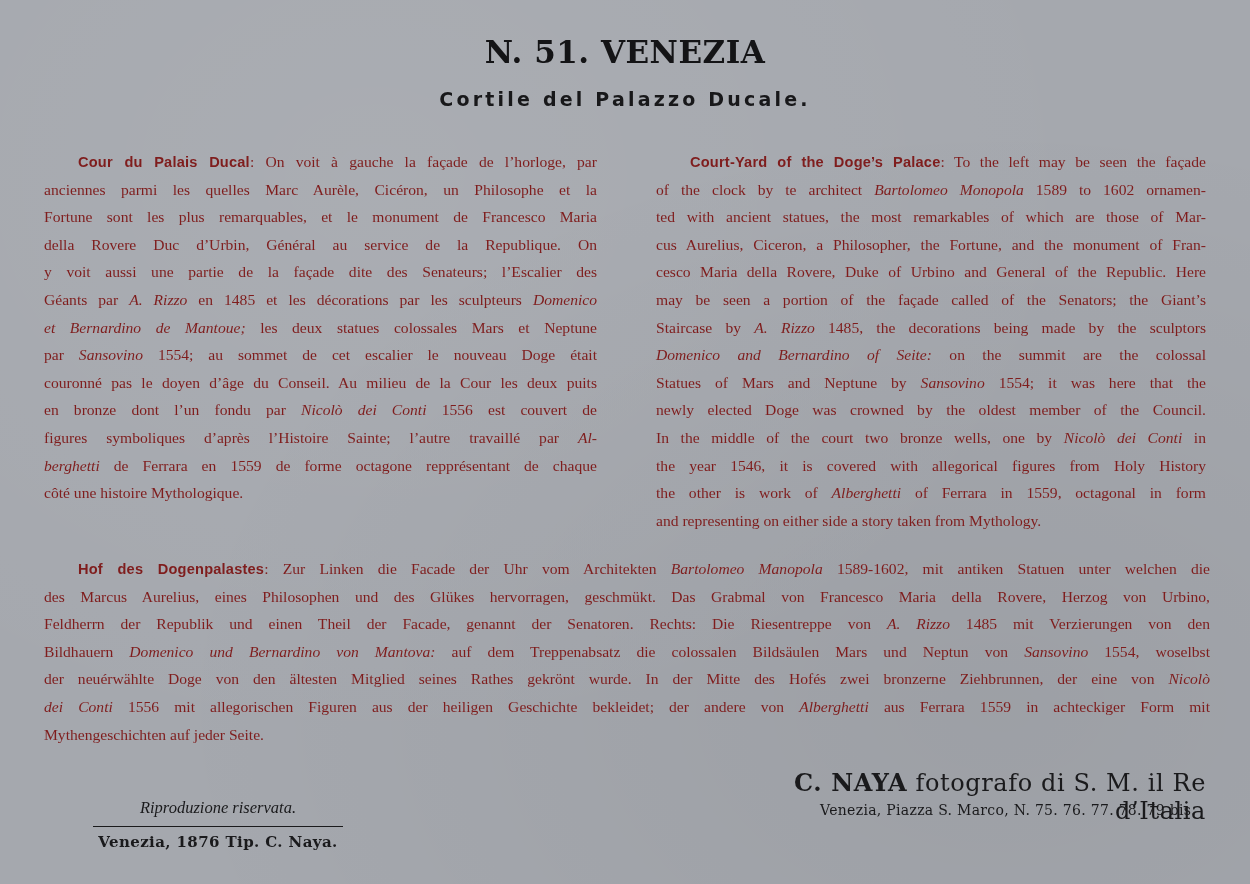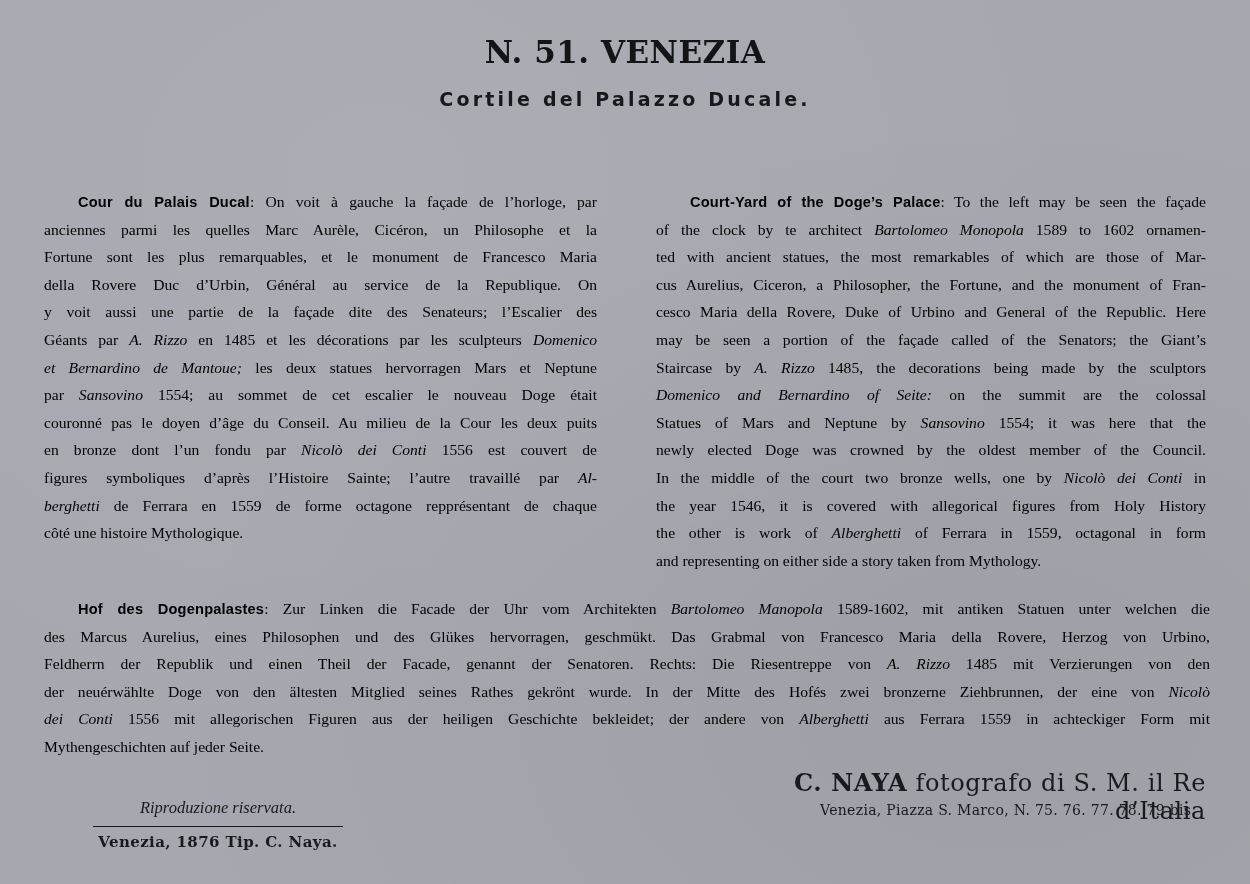--- a/index.html
+++ b/index.html
@@ -18,22 +18,21 @@
       font-family: "DejaVu Serif", serif; font-weight: bold; font-size: 31px;
       letter-spacing: 0.5px; color: #141416;
     }
     .subtitle {
       position: absolute; top: 88px; left: 0; width: 1250px; text-align: center;
       font-family: "DejaVu Sans", "Liberation Sans", sans-serif; font-weight: bold;
       font-size: 19px; letter-spacing: 3.2px; color: #18181a;
     }
     .col {
       position: absolute; font-family: "Liberation Serif", serif; font-size: 15.6px;
-      color: #000000;
-      margin-top: 40px;
+      color: #7f1d1d;
     }
     .col .line {
       height: 27.6px; line-height: 27.6px; white-space: nowrap;
       text-align: justify; text-align-last: justify;
     }
     .col .line.last { text-align-last: left; }
     .col .line.indent { padding-left: 34px; }
     .lead {
       font-family: "Liberation Sans", sans-serif; font-weight: bold; font-size: 14.6px;
       letter-spacing: 0.2px;
@@ -76,21 +75,21 @@
   <div class="title">N. 51. VENEZIA</div>
   <div class="subtitle">Cortile del Palazzo Ducale.</div>
 
   <div class="col" id="col-fr">
       <div class="line indent"><span class="lead">Cour du Palais Ducal</span><span>: On voit à gauche la façade de l’horloge, par</span></div>
       <div class="line"><span>anciennes parmi les quelles Marc Aurèle, Cicéron, un Philosophe et la</span></div>
       <div class="line"><span>Fortune sont les plus remarquables, et le monument de Francesco Maria</span></div>
       <div class="line"><span>della Rovere Duc d’Urbin, Général au service de la Republique. On</span></div>
       <div class="line"><span>y voit aussi une partie de la façade dite des Senateurs; l’Escalier des</span></div>
       <div class="line"><span>Géants par </span><span class="it">A. Rizzo</span><span> en 1485 et les décorations par les sculpteurs </span><span class="it">Domenico</span></div>
-      <div class="line"><span class="it">et Bernardino de Mantoue;</span><span> les deux statues hervorragen Mars et Neptune</span></div>
+      <div class="line"><span class="it">et Bernardino de Mantoue;</span><span> les deux statues colossales Mars et Neptune</span></div>
       <div class="line"><span>par </span><span class="it">Sansovino</span><span> 1554; au sommet de cet escalier le nouveau Doge était</span></div>
       <div class="line"><span>couronné pas le doyen d’âge du Conseil. Au milieu de la Cour les deux puits</span></div>
       <div class="line"><span>en bronze dont l’un fondu par </span><span class="it">Nicolò dei Conti</span><span> 1556 est couvert de</span></div>
       <div class="line"><span>figures symboliques d’après l’Histoire Sainte; l’autre travaillé par </span><span class="it">Al-</span></div>
       <div class="line"><span class="it">berghetti</span><span> de Ferrara en 1559 de forme octagone repprésentant de chaque</span></div>
       <div class="line last"><span>côté une histoire Mythologique.</span></div>
     </div>
   <div class="col" id="col-en">
       <div class="line indent"><span class="lead">Court-Yard of the Doge’s Palace</span><span>: To the left may be seen the façade</span></div>
       <div class="line"><span>of the clock by te architect </span><span class="it">Bartolomeo Monopola</span><span> 1589 to 1602 ornamen-</span></div>
@@ -104,20 +103,21 @@
       <div class="line"><span>newly elected Doge was crowned by the oldest member of the Council.</span></div>
       <div class="line"><span>In the middle of the court two bronze wells, one by </span><span class="it">Nicolò dei Conti</span><span> in</span></div>
       <div class="line"><span>the year 1546, it is covered with allegorical figures from Holy History</span></div>
       <div class="line"><span>the other is work of </span><span class="it">Alberghetti</span><span> of Ferrara in 1559, octagonal in form</span></div>
       <div class="line last"><span>and representing on either side a story taken from Mythology.</span></div>
     </div>
   <div class="col" id="col-de">
       <div class="line indent"><span class="lead">Hof des Dogenpalastes</span><span>: Zur Linken die Facade der Uhr vom Architekten </span><span class="it">Bartolomeo Manopola</span><span> 1589-1602, mit antiken Statuen unter welchen die</span></div>
       <div class="line"><span>des Marcus Aurelius, eines Philosophen und des Glükes hervorragen, geschmükt. Das Grabmal von Francesco Maria della Rovere, Herzog von Urbino,</span></div>
       <div class="line"><span>Feldherrn der Republik und einen Theil der Facade, genannt der Senatoren. Rechts: Die Riesentreppe von </span><span class="it">A. Rizzo</span><span> 1485 mit Verzierungen von den</span></div>
+      <div class="line"><span>Bildhauern </span><span class="it">Domenico und Bernardino von Mantova:</span><span> auf dem Treppenabsatz die colossalen Bildsäulen Mars und Neptun von </span><span class="it">Sansovino</span><span> 1554, woselbst</span></div>
       <div class="line"><span>der neuérwählte Doge von den ältesten Mitglied seines Rathes gekrönt wurde. In der Mitte des Hofés zwei bronzerne Ziehbrunnen, der eine von </span><span class="it">Nicolò</span></div>
       <div class="line"><span class="it">dei Conti</span><span> 1556 mit allegorischen Figuren aus der heiligen Geschichte bekleidet; der andere von </span><span class="it">Alberghetti</span><span> aus Ferrara 1559 in achteckiger Form mit</span></div>
       <div class="line last"><span>Mythengeschichten auf jeder Seite.</span></div>
     </div>
 
   <div class="repro">Riproduzione riservata.</div>
   <div class="repro-rule"></div>
   <div class="printer">Venezia, 1876 Tip. C. Naya.</div>
 
   <div class="studio"><span class="b">C. NAYA</span><span> fotografo di S. M. il Re d’Italia</span></div>

